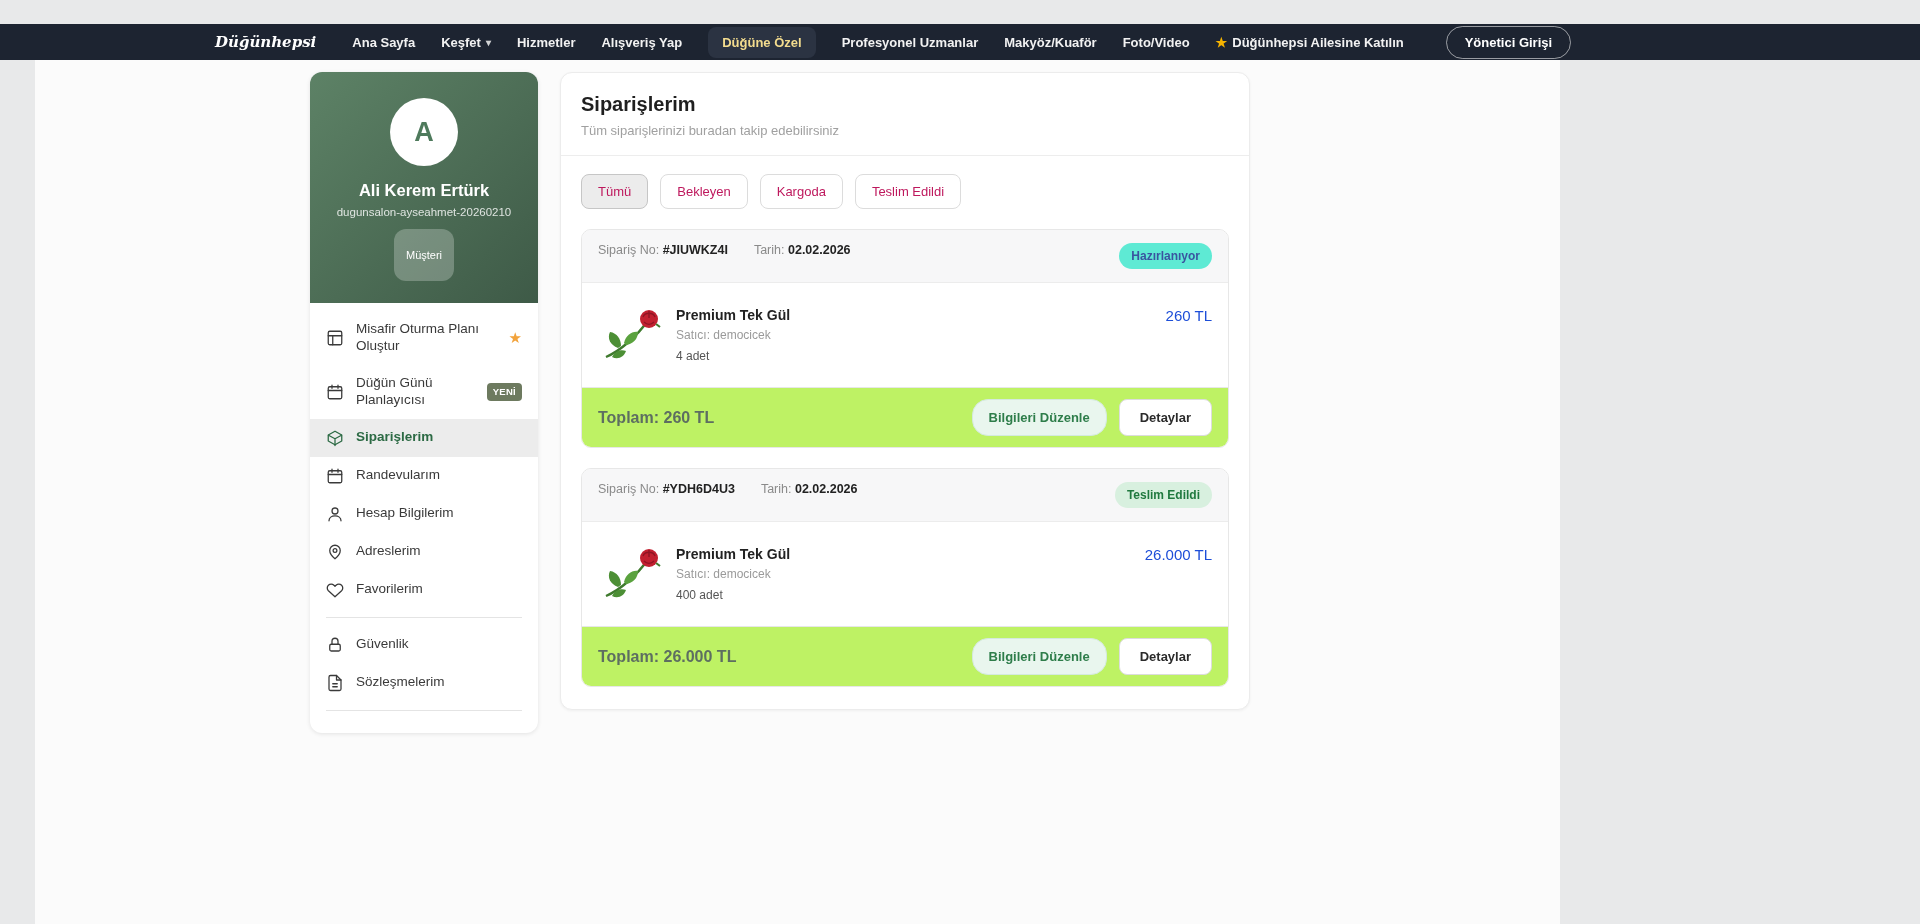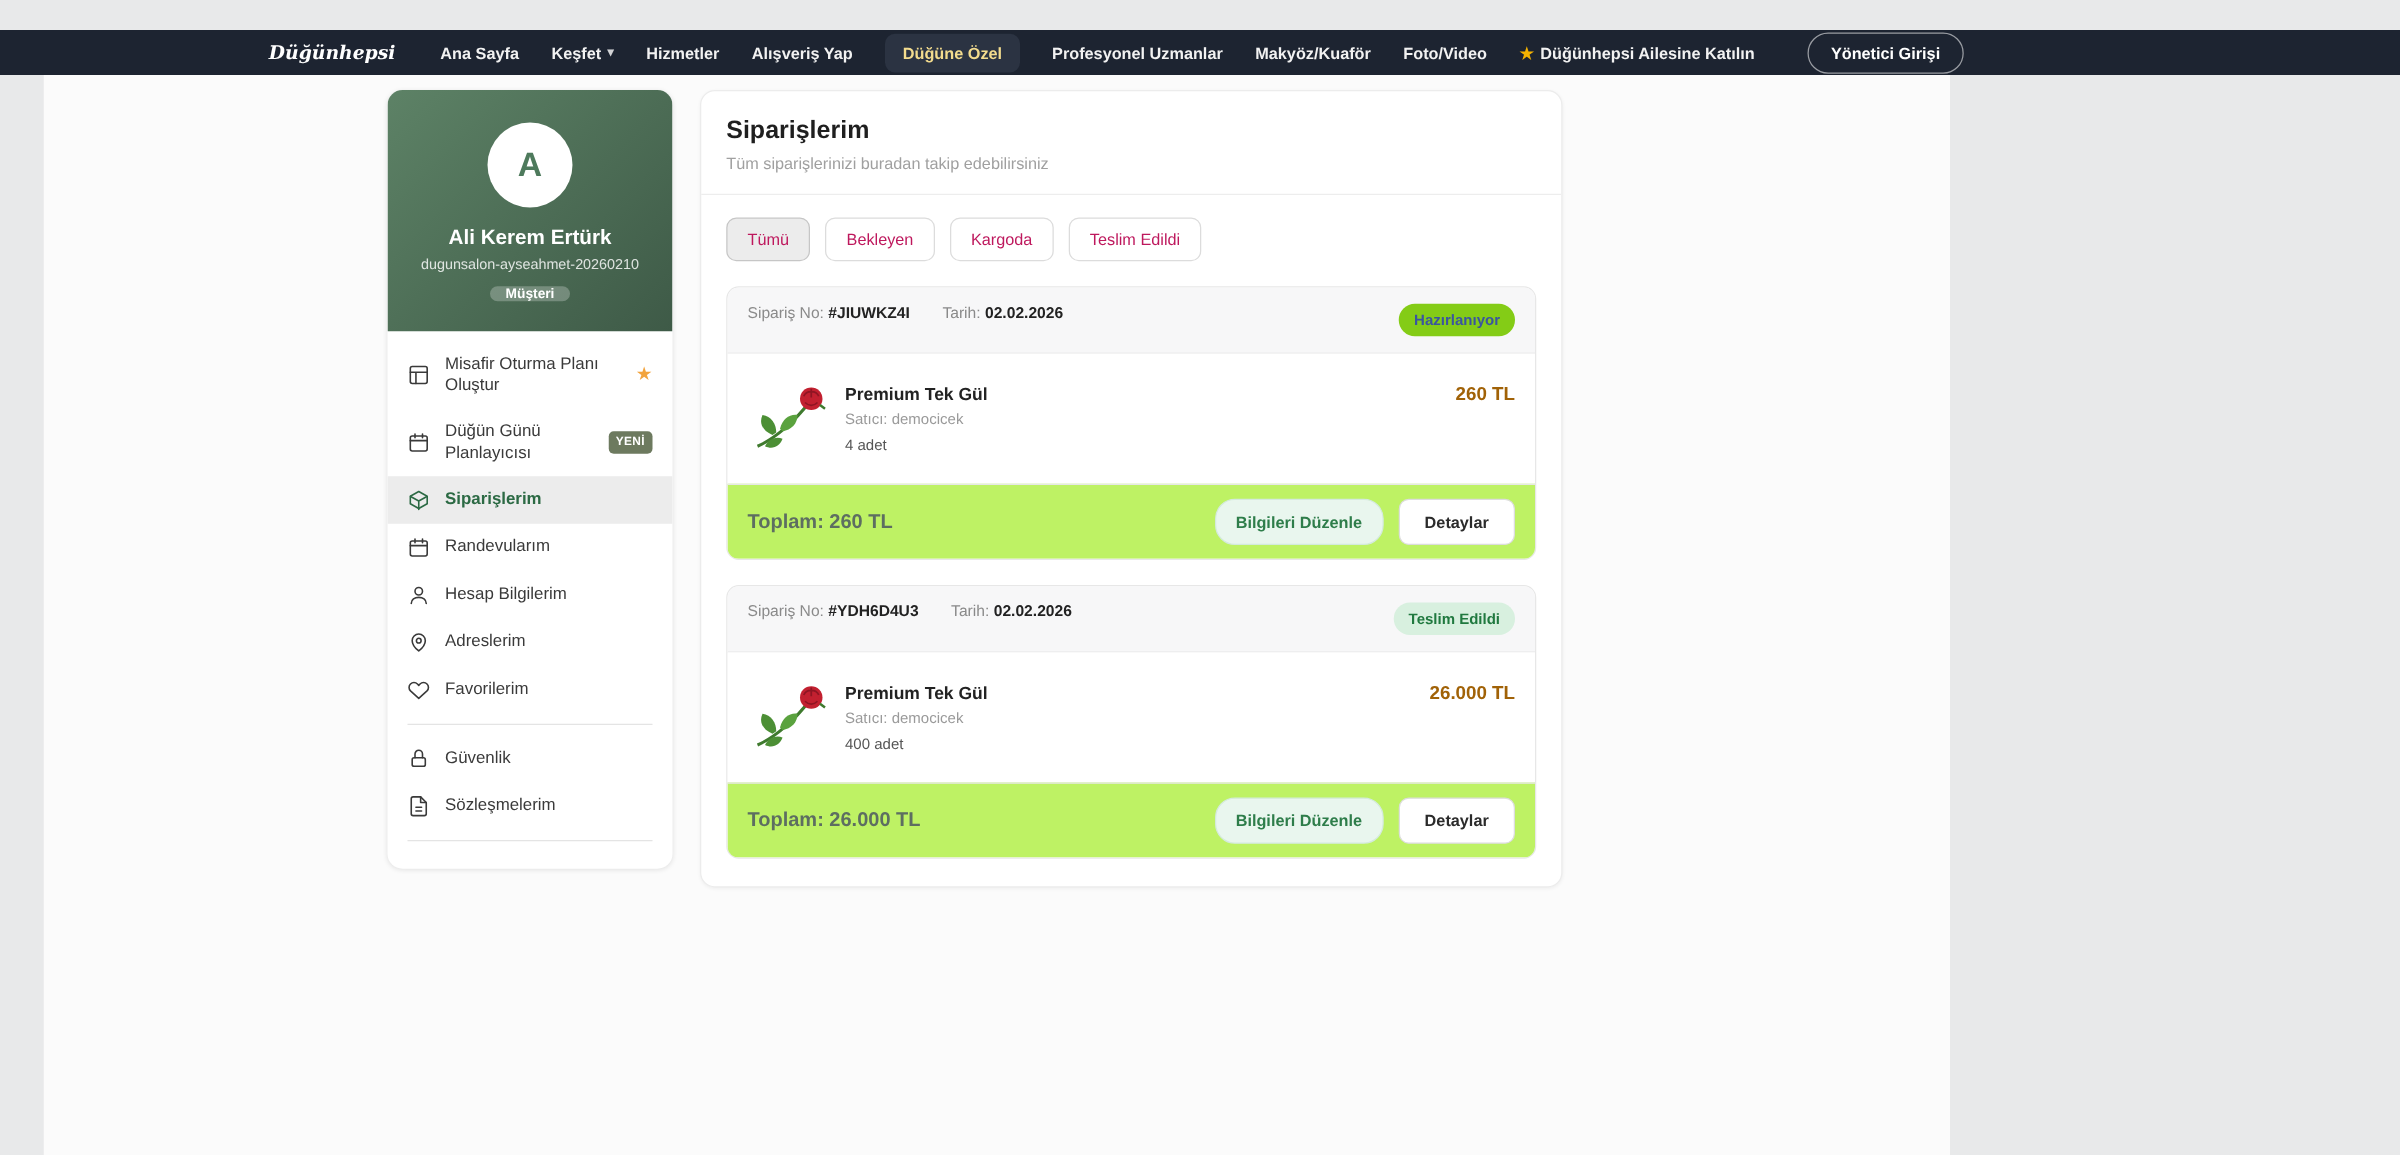--- a/index.html
+++ b/index.html
@@ -26,21 +26,21 @@
   
   .sidebar { position:absolute; top:72px; left:310px; width:228px; background:#fff; border-radius:12px;
              box-shadow:0 1px 4px rgba(0,0,0,.10); overflow:hidden; }
   .sb-header { background:linear-gradient(135deg,#5d8266,#3e5a47); text-align:center; padding:26px 14px 22px; }
   .avatar { width:68px; height:68px; border-radius:50%; background:#fff; margin:0 auto;
             display:flex; align-items:center; justify-content:center;
             color:#4e7a5c; font-size:27px; font-weight:bold; }
   .sb-name { color:#fff; font-size:16.5px; font-weight:bold; margin-top:15px; }
   .sb-user { color:rgba(255,255,255,.82); font-size:11.5px; margin-top:6px; }
   .sb-role { display:inline-block; margin-top:11px; background:rgba(255,255,255,.25); color:#fff;
-             font-size:11px; font-weight:700; padding:0 12px; border-radius:12px; }
+             font-size:11px; font-weight:400; padding:20px 12px; border-radius:12px; }
   .sb-menu { padding:8px 0 14px; }
   .sb-item { display:flex; align-items:center; gap:12px; padding:10px 16px; font-size:13.5px;
              color:#3a3a3a; cursor:pointer; line-height:1.25; }
   .sb-item svg { flex:0 0 18px; width:18px; height:18px; stroke:currentColor; fill:none;
                  stroke-width:1.7; stroke-linecap:round; stroke-linejoin:round; }
   .sb-item .lbl { flex:1; }
   .sb-item.active { background:#ececec; color:#2c6a44; font-weight:600; }
   .sb-item.logout { color:#d93025; }
   .mini-star { color:#f2a33c; font-size:15px; margin-left:auto; }
   .yeni-badge { margin-left:auto; background:#6d7a5f; color:#fff; font-size:9.5px; font-weight:bold;
@@ -56,27 +56,27 @@
   .filters { display:flex; gap:12px; padding:18px 20px 20px; }
   .filter-btn { background:#fff; border:1px solid #dcdcdc; border-radius:8px; padding:9px 16px;
                 font-size:13px; color:#be185d; font-weight:500; cursor:pointer; font-family:inherit; }
   .filter-btn.active { background:#ececec; border-color:#c6c6c6; }
 
   .order-card { margin:0 20px 20px; border:1px solid #e7e7e7; border-radius:10px; overflow:hidden; }
   .oc-header { display:flex; gap:26px; background:#f7f7f8; padding:13px 16px;
                border-bottom:1px solid #ececec; font-size:12.5px; color:#8a8a8a; }
   .oc-header b { color:#222; font-weight:bold; }
   .status-badge { margin-left:auto; padding:6px 12px; border-radius:14px; font-size:12px; font-weight:bold; }
-  .status-badge.preparing { background:#84cc16; color:#3a55a0; }
+  .status-badge.preparing { background:#5eead4; color:#3a55a0; }
   .status-badge.delivered { background:#d8f0df; color:#20793f; }
   .oc-body { display:flex; align-items:flex-start; gap:14px; padding:24px 16px; background:#fff; }
   .prod-name { font-size:14px; font-weight:bold; color:#222; }
   .prod-seller { font-size:12px; color:#9a9a9a; margin-top:5px; }
   .prod-qty { font-size:12px; color:#555; margin-top:7px; }
-  .prod-price { margin-left:auto; font-size:15px; font-weight:bold; color:#a16207; }
+  .prod-price { margin-left:auto; font-size:15px; font-weight:normal; color:#1d4ed8; }
   .oc-footer { display:flex; align-items:center; background:#bef264; padding:11px 16px; border-top:1px solid #e7e7e7; }
   .total { font-size:16px; font-weight:bold; color:#5d6e61; }
   .oc-actions { margin-left:auto; display:flex; gap:12px; }
   .btn-edit { background:#e9f6ee; border:1px solid #d4ead d; border:1px solid #d4eadd; color:#2e7d4a;
               font-size:13px; font-weight:bold; padding:10px 16px; border-radius:16px; cursor:pointer; font-family:inherit; }
   .btn-details { background:#fff; border:1px solid #dcdcdc; color:#2b2b2b; font-size:13px; font-weight:bold;
                  padding:10px 20px; border-radius:8px; cursor:pointer; font-family:inherit; }
   .rose { flex:0 0 64px; }
 </style>
 </head>

